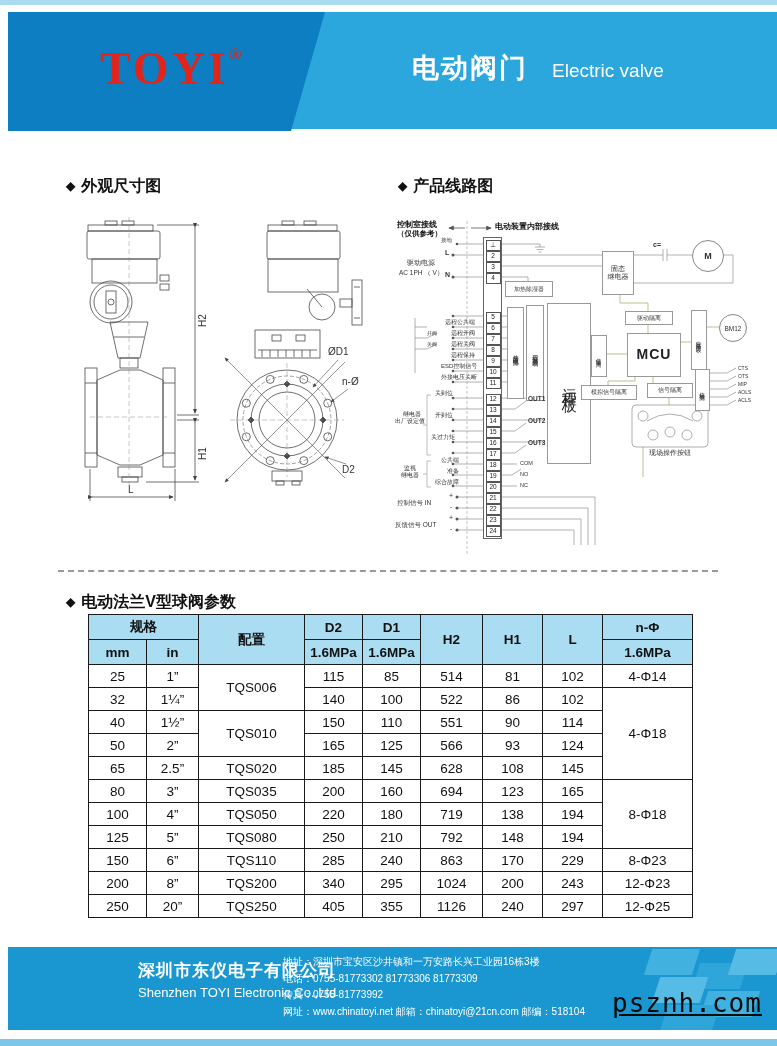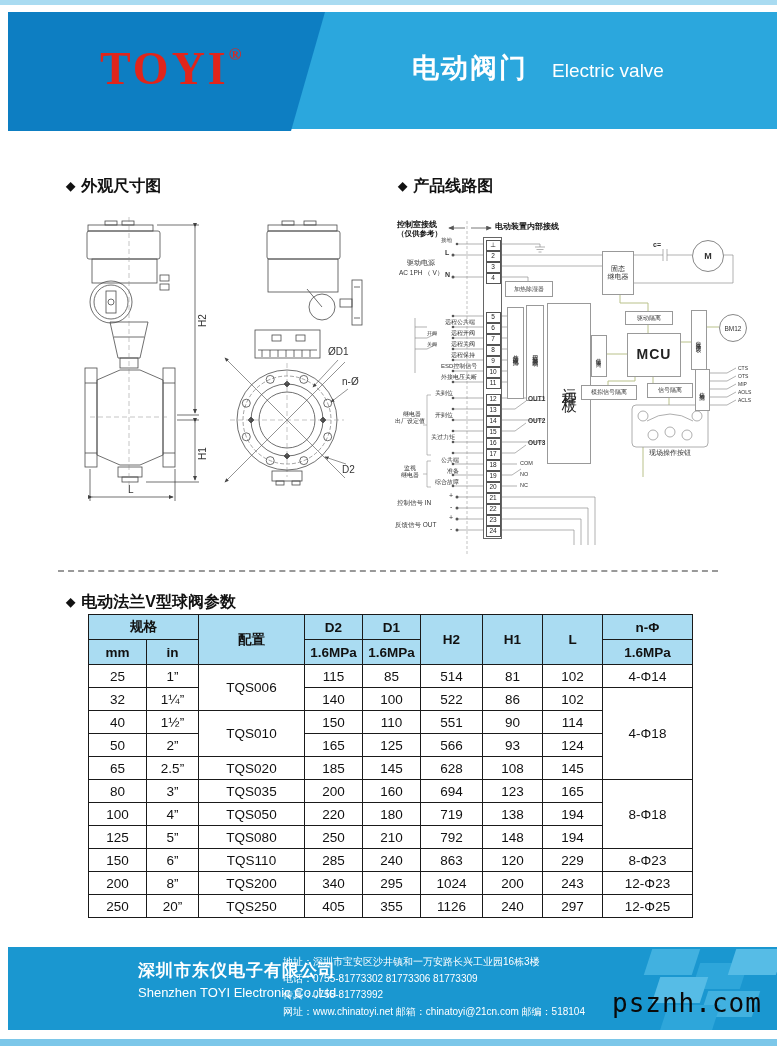--- a/index.html
+++ b/index.html
@@ -41,21 +41,21 @@
   .tgroup{position:absolute;left:1.5px;width:13px;}
   .tcell{width:13px;height:9px;border:1px solid #555;background:#fff;text-align:center;
          font-size:6.5px;line-height:8px;color:#222;}
   
   .footer{left:8px;top:947px;width:769px;height:83px;background:#1a97d0;overflow:hidden;}
   .deco{position:absolute;transform:skewX(-18deg);}
   .f-co-zh{position:absolute;left:130px;top:12px;color:#fff;font-size:17px;font-weight:bold;letter-spacing:1px;}
   .f-co-en{position:absolute;left:130px;top:38px;color:#fff;font-size:13px;}
   .f-lines{position:absolute;left:275px;top:7px;color:#fff;font-size:10px;line-height:16.5px;}
   .watermark{left:612px;top:988px;font-family:"DejaVu Sans Mono",monospace;
-             font-size:26px;color:#0a0a0a;z-index:60;letter-spacing:1px;}
+             font-size:26px;color:#0a0a0a;z-index:60;letter-spacing:1px;text-decoration:underline;}
   svg{display:block;}
   svg text{font-family:"Liberation Sans",sans-serif;}
 </style>
 </head>
 <body>
 
 <div class="abs strip-top"></div>
 <div class="abs strip-bottom"></div>
 
 <div class="abs hdr-light"></div>
@@ -473,21 +473,21 @@
         <td>148</td>
       <td>194</td>
     </tr>
     <tr>
       <td>150</td>
         <td>6”</td>
       <td>TQS110</td>
       <td>285</td>
         <td>240</td>
       <td>863</td>
-        <td>120</td>
+        <td>170</td>
       <td>229</td>
         <td>8-Φ23</td>
     </tr>
     <tr>
       <td>200</td>
         <td>8”</td>
       <td>TQS200</td>
       <td>340</td>
         <td>295</td>
       <td>1024</td>

